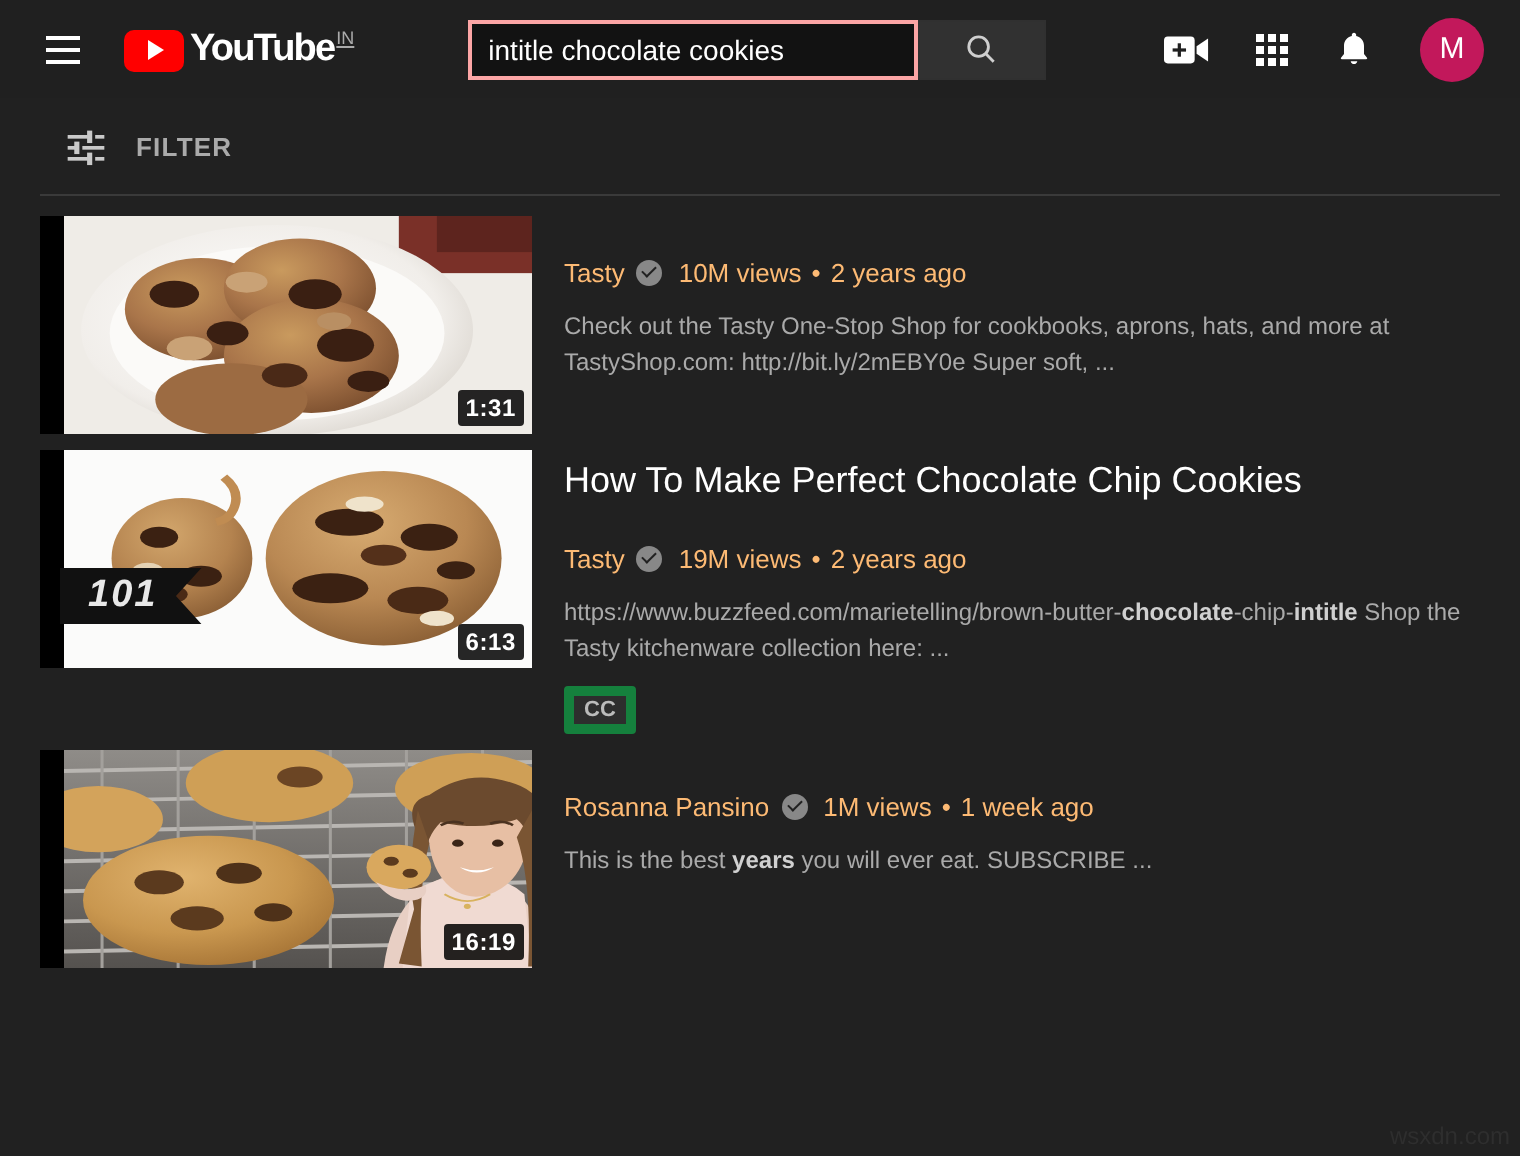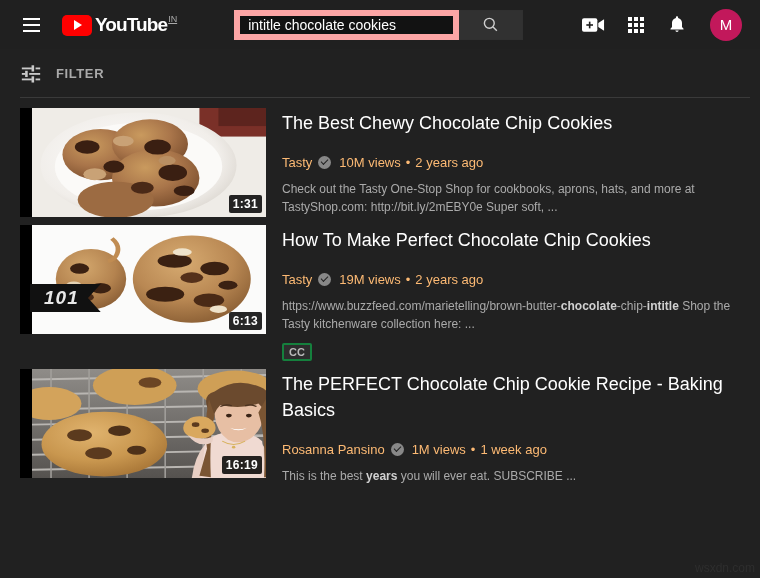--- a/index.html
+++ b/index.html
@@ -54,21 +54,21 @@
   .logo-country {
     color: #aaa; font-size: 9px; margin-left: 1px; margin-top: 1px; text-decoration: underline;
   }
 
   .search-wrap {
     display: flex; margin-left: 57px; height: 30px;
   }
   .search-input {
     width: 225px; height: 30px;
     background: #121212;
-    border: 6px solid #fca5a5;
+    border: 2px solid #fca5a5;
     color: #fff; font-size: 14px;
     padding: 0 8px;
     font-family: "Liberation Sans", sans-serif;
     outline: none;
   }
   .search-input::placeholder { color: #717171; }
   .search-btn {
     width: 64px; height: 30px;
     background: #313131;
     border: 1px solid #303030;
@@ -93,20 +93,21 @@
     color: #fff; font-size: 15px;
     display: flex; align-items: center; justify-content: center;
     cursor: pointer;
   }
 
   
   .filter-bar {
     height: 48px;
     display: flex; align-items: center;
     padding-left: 20px;
+    margin-left: 12px;
   }
   .filter-btn {
     display: flex; align-items: center; gap: 14px; cursor: pointer;
   }
   .filter-label {
     color: #aaa; font-size: 13px; font-weight: bold; letter-spacing: 0.6px;
   }
   .divider {
     height: 1px; background: #3a3a3a;
     margin: 0 10px 0 20px; width: 730px;
@@ -168,21 +169,21 @@
     border-bottom: 1.6px solid #212121;
     transform: rotate(-45deg);
   }
   .desc {
     color: #aaa; font-size: 12px; line-height: 18px;
     margin-top: 10px; max-width: 455px;
   }
   .desc b { color: #d0d0d0; font-weight: bold; }
   .cc-badge {
     display: inline-block; margin-top: 10px;
-    border: 2px solid #15803d; color: #bbb;
+    border: 5px solid #15803d; color: #bbb;
     font-size: 11px; font-weight: bold;
     padding: 1px 5px; border-radius: 2px;
     background: #2d2d2d;
   }
   .watermark {
     position: absolute; right: 5px; bottom: 3px;
     color: #2e2e2e; font-size: 12px;
   }
 </style>
 </head>
@@ -297,21 +298,20 @@
         <ellipse cx="148" cy="86" rx="15" ry="11" fill="#3a1f12"></ellipse>
         <ellipse cx="116" cy="106" rx="12" ry="8" fill="#4a2917"></ellipse>
         <ellipse cx="160" cy="110" rx="11" ry="7" fill="#3a1f12"></ellipse>
         <ellipse cx="96" cy="44" rx="11" ry="7" fill="#c9a276"></ellipse>
         <ellipse cx="66" cy="88" rx="12" ry="8" fill="#c9a276"></ellipse>
         <ellipse cx="142" cy="70" rx="9" ry="6" fill="#b98f63"></ellipse>
       </svg>
       <div class="duration">1:31</div>
     </div>
     <div class="info">
-      <div class="title">The Best Chewy Chocolate Chip Cookies</div>
       <div class="meta">
         <span class="channel">Tasty</span>
         <span class="verified"></span>
         <span>10M views</span>
         <span>•</span>
         <span>2 years ago</span>
       </div>
       <div class="desc">Check out the Tasty One-Stop Shop for cookbooks, aprons, hats, and more at TastyShop.com: http://bit.ly/2mEBY0e Super soft, ...</div>
     </div>
   </div>
@@ -423,21 +423,20 @@
           <path d="M200 96 q12 9 24 0" stroke="#d8b25e" stroke-width="1.2" fill="none"></path>
           <ellipse cx="176" cy="78" rx="17" ry="15" fill="#d9a85e"></ellipse>
           <ellipse cx="172" cy="74" rx="4" ry="3" fill="#5b3a1e"></ellipse>
           <ellipse cx="182" cy="82" rx="4" ry="3" fill="#5b3a1e"></ellipse>
           <path d="M164 88 q8 14 20 12 q8 -2 6 -10 q-12 6 -26 -2z" fill="#e8cfc4"></path>
         </g>
       </svg>
       <div class="duration">16:19</div>
     </div>
     <div class="info">
-      <div class="title">The PERFECT Chocolate Chip Cookie Recipe - Baking Basics</div>
       <div class="meta">
         <span class="channel">Rosanna Pansino</span>
         <span class="verified"></span>
         <span>1M views</span>
         <span>•</span>
         <span>1 week ago</span>
       </div>
       <div class="desc">This is the best <b>years</b> you will ever eat. SUBSCRIBE ...</div>
     </div>
   </div>

